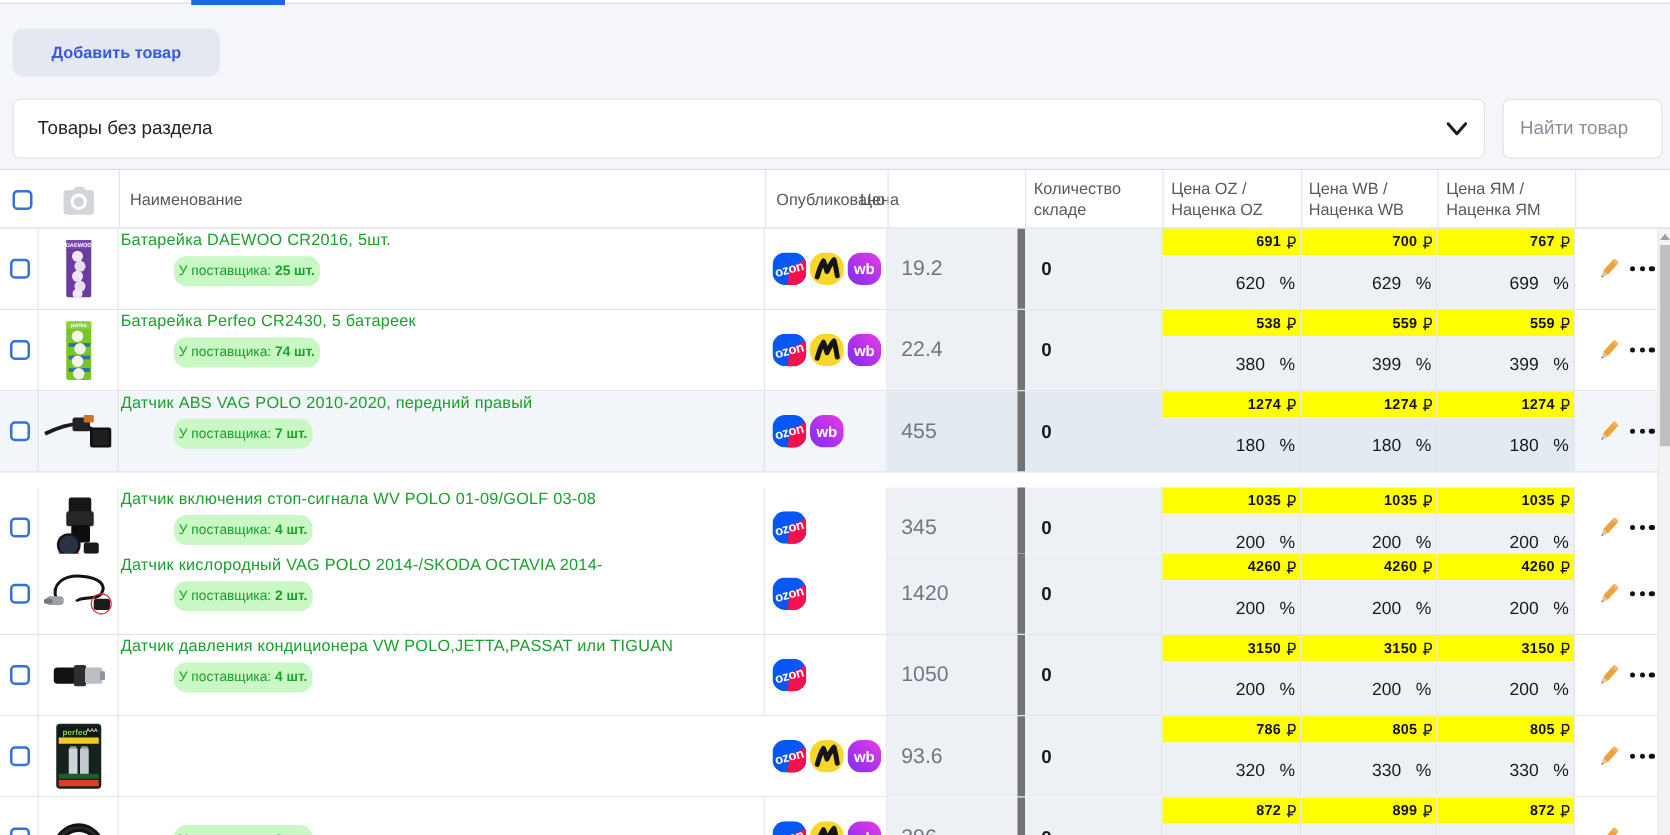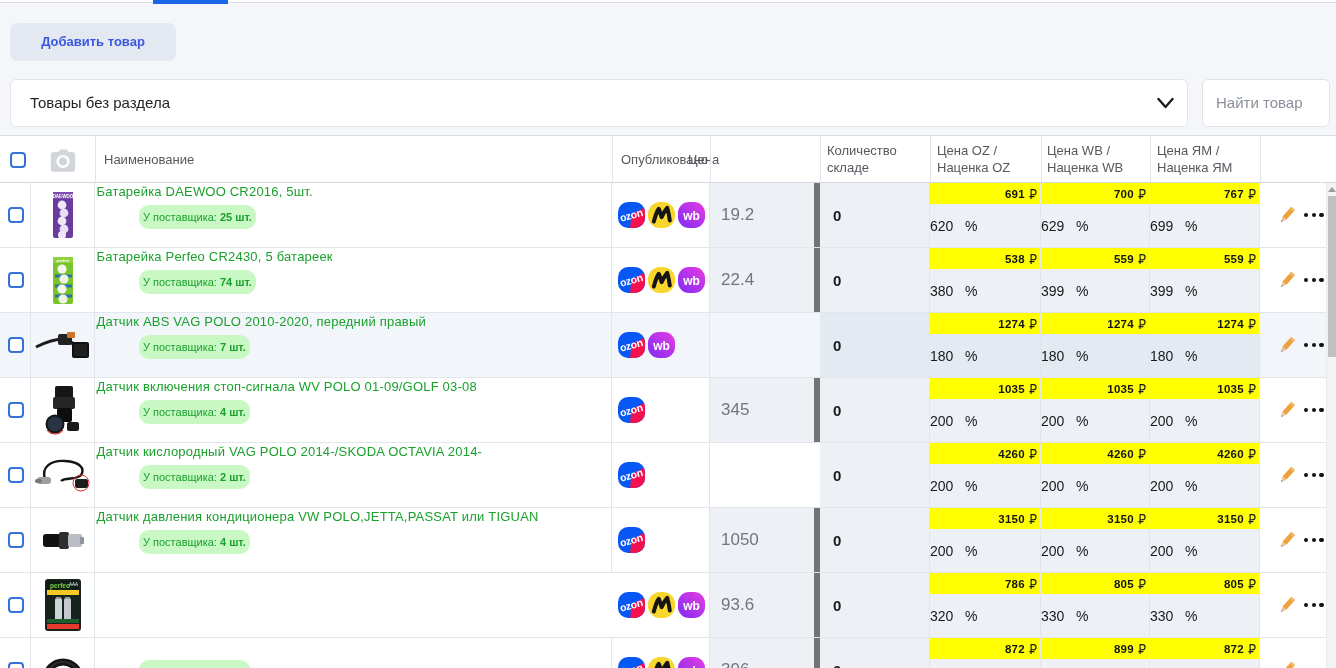--- a/index.html
+++ b/index.html
@@ -23,21 +23,21 @@
 .c-name { left:95px; width:517px; border-right:1px solid #e2e5ea; }
 .title { position:absolute; left:1.5px; top:1px; color:#1aa12c; font-size:13px; line-height:15px; letter-spacing:0.2px; white-space:nowrap; }
 .badge { position:absolute; left:2px; top:22px; background:#c9f8c5; color:#1aa12c; font-size:11px; line-height:24px; padding:0 4px; border-radius:10px; white-space:nowrap;margin-left:42px; }
 .c-pub { left:612px; width:98px; border-right:1px solid #e2e5ea; display:flex; align-items:center; padding-left:6px; gap:3px; }
 .mpi { width:27px; height:26px; }
 .c-price { left:710px; width:110px; border-right:6px solid #737373; background:#edf1f6; color:#70767e; font-size:17px; display:flex; align-items:center; padding-left:11px; }
 .c-qty { left:820px; width:110px; border-right:1px solid #e2e5ea; background:#edf1f6; color:#17191c; font-size:15px; display:flex; align-items:center; padding-left:13px; }
 .trow.hl .c-price, .trow.hl .c-qty, .trow.hl .pcell { background:#e4eaf2; }
 .ycell { height:21px; background:#ffff00; border-right:1px solid #e8e8e8; display:flex; align-items:center; justify-content:flex-end; padding-right:3px; font-size:12px; color:#141414; }
 .ycell b { font-size:11.5px; letter-spacing:0.3px; }
-.pcell { top:21px; height:43px; background:#edf1f6; border-right:1px solid #e2e5ea; display:flex; align-items:center; justify-content:flex-start; padding-right:4px; font-size:14px; color:#17191c; }
+.pcell { top:21px; height:43px; background:#edf1f6; border-right:1px solid #e2e5ea; display:flex; align-items:center; justify-content:flex-end; padding-right:4px; font-size:14px; color:#17191c; }
 .pnum { }
 .psign { width:24px; text-align:right; }
 .rwrap { margin-left:4px; display:inline-flex; }
 .rub { display:block; }
 
 .c-act { left:1260px; width:66px; display:flex; align-items:center; padding-left:17px; gap:7px; }
 .dots { display:inline-flex; gap:3.5px; align-items:center; }
 .dots i { width:4.2px; height:4.2px; border-radius:50%; background:#111; }
 .sbar { position:absolute; right:0; top:47px; width:10px; height:486px; background:#f3f3f3; border-left:1px solid #e9e9e9; }
 .sarrow { position:absolute; top:4px; left:1px; width:0; height:0; border-left:4px solid transparent; border-right:4px solid transparent; border-bottom:5px solid #9a9da1; }
@@ -323,20 +323,21 @@
             <defs>
               <linearGradient id="wbg" x1="1" y1="0" x2="0" y2="1">
                 <stop offset="0" stop-color="#e93ce0"></stop>
                 <stop offset="1" stop-color="#7d2bf5"></stop>
               </linearGradient>
             </defs>
             <rect width="27" height="26" rx="11" ry="11" fill="url(#wbg)"></rect>
             <text x="13.5" y="17.5" font-family="Liberation Sans" font-size="12" font-weight="bold" fill="#fff" text-anchor="middle">wb</text>
           </svg>
         </div>
+<div class="cell c-price">455</div>
 <div class="cell c-qty">
           <b>0</b>
         </div>
 <div class="cell ycell" style="left:930px;width:111px">
           <b>1274</b>
           <span class="rwrap">
             <svg class="rub" width="8" height="10" viewBox="0 0 8 10">
               <path d="M2.1 10 L2.1 0.6 L4.5 0.6 A2.55 2.55 0 0 1 4.5 5.7 L2.1 5.7 M0.4 7.6 L5.4 7.6" stroke="#1a1a1a" stroke-width="1.15" fill="none"></path>
             </svg>
           </span>
@@ -378,21 +379,21 @@
               <path d="M9.4 17.5 L10.2 19 L11 17.5 Z" fill="#555"></path>
             </g>
           </svg>
           <span class="dots">
             <i></i>
             <i></i>
             <i></i>
           </span>
         </div>
 </div>
-<div class="trow" style="top:195px">
+<div class="trow" style="top:207px">
 <div class="cell c-check">
           <span class="cb"></span>
         </div>
 <div class="cell c-img">
           <svg width="40" height="52" viewBox="0 0 40 52">
             <rect x="12" y="2" width="18" height="14" rx="2" fill="#161616"></rect>
             <rect x="10" y="13" width="22" height="12" rx="2" fill="#262626"></rect>
             <rect x="14" y="24" width="15" height="14" rx="2" fill="#0d0d0d"></rect>
             <circle cx="12" cy="40" r="9.5" fill="#11151c"></circle>
             <circle cx="12" cy="40" r="7.5" fill="#2a3342"></circle>
@@ -498,20 +499,21 @@
                 <rect width="27" height="26" rx="10" ry="10"></rect>
               </clipPath>
             </defs>
             <g clip-path="url(#ozc)">
               <rect width="27" height="26" fill="#0757f5"></rect>
               <path d="M27 5 L13.5 13 L12 27 L27 27 Z" fill="#f5114e"></path>
               <text x="13.2" y="16.8" font-family="Liberation Sans" font-size="10.5" font-weight="bold" fill="#fff" text-anchor="middle" letter-spacing="-0.3" transform="rotate(-15 13.5 13)">ozon</text>
             </g>
           </svg>
         </div>
+<div class="cell c-price">1420</div>
 <div class="cell c-qty">
           <b>0</b>
         </div>
 <div class="cell ycell" style="left:930px;width:111px">
           <b>4260</b>
           <span class="rwrap">
             <svg class="rub" width="8" height="10" viewBox="0 0 8 10">
               <path d="M2.1 10 L2.1 0.6 L4.5 0.6 A2.55 2.55 0 0 1 4.5 5.7 L2.1 5.7 M0.4 7.6 L5.4 7.6" stroke="#1a1a1a" stroke-width="1.15" fill="none"></path>
             </svg>
           </span>

